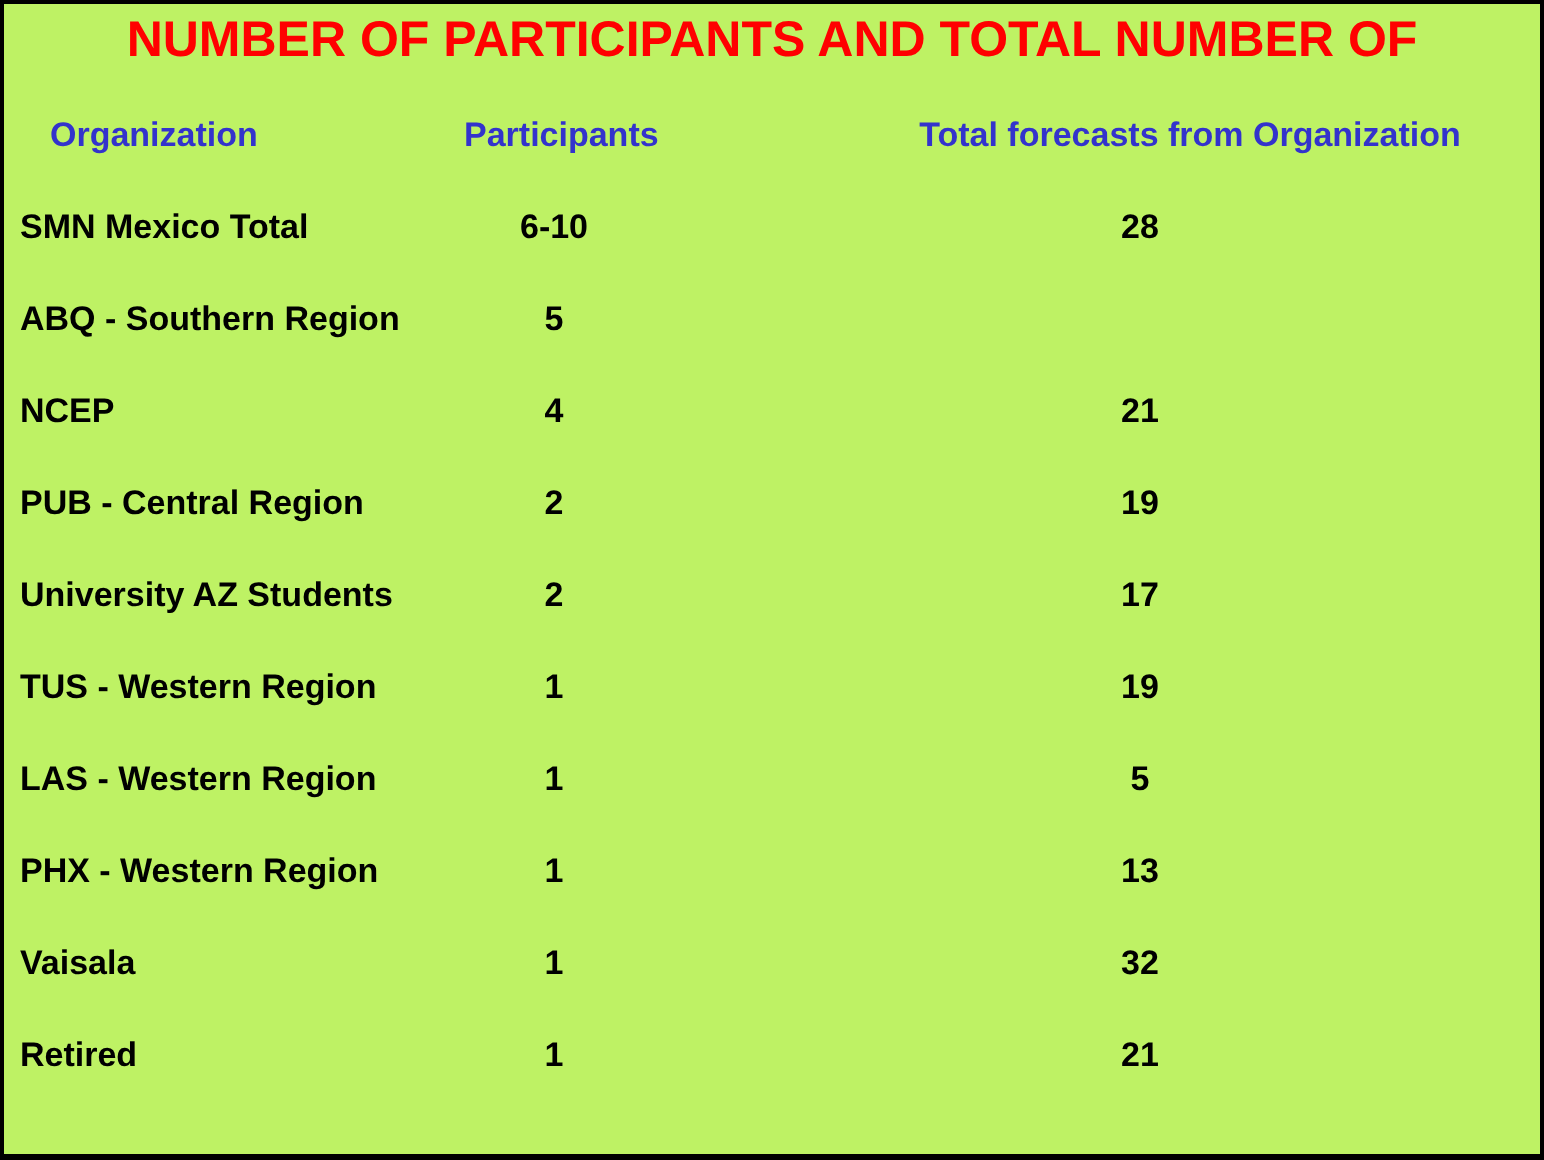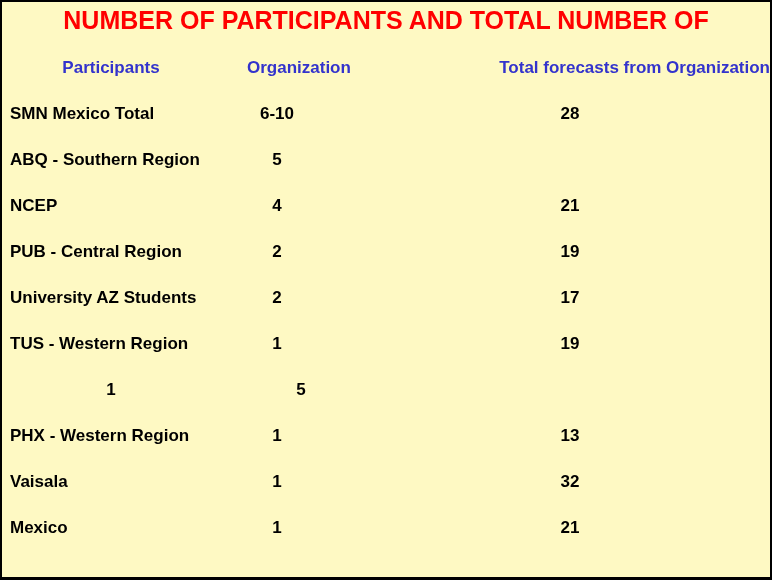--- a/index.html
+++ b/index.html
@@ -6,21 +6,21 @@
     margin: 0;
     padding: 0;
     background: #ffffff;
     font-family: "Liberation Sans", sans-serif;
   }
   .slide {
     position: relative;
     width: 772px;
     height: 580px;
     box-sizing: border-box;
-    background: #fef9c3;
+    background: #bef264;
     border-style: solid;
     border-color: #000000;
     border-width: 2px 2px 3px 2px;
     overflow: hidden;
   }
   .title {
     margin-top: 4px;
     text-align: center;
     color: #ff0000;
     font-size: 25px;
@@ -39,34 +39,34 @@
     color: #000000;
   }
   .header-row {
     margin-top: 11px;
     color: #3333cc;
   }
   .cell.org { text-align: left; }
   .header-row .cell.org { padding-left: 15px; }
   .cell.part { text-align: center; padding-right: 20px; }
   .cell.total { text-align: center; padding-left: 28px; }
-  .header-row .cell.total { padding-left: 78px; text-align: right; }
+  .header-row .cell.total { padding-left: 78px; }
 </style>
 </head>
 <body>
 
 <div class="slide">
 
   <div class="title">
     <div>NUMBER OF PARTICIPANTS AND TOTAL NUMBER OF</div>
   </div>
 
   <div class="row header-row">
+    <div class="cell org">Organization</div>
     <div class="cell part">Participants</div>
-    <div class="cell org">Organization</div>
     <div class="cell total">Total forecasts from Organization</div>
   </div>
 
   <div class="row">
     <div class="cell org">SMN Mexico Total</div>
     <div class="cell part">6-10</div>
     <div class="cell total">28</div>
   </div>
 
   <div class="row">
@@ -92,35 +92,36 @@
     <div class="cell total">17</div>
   </div>
 
   <div class="row">
     <div class="cell org">TUS - Western Region</div>
     <div class="cell part">1</div>
     <div class="cell total">19</div>
   </div>
 
   <div class="row">
+    <div class="cell org">LAS - Western Region</div>
     <div class="cell part">1</div>
     <div class="cell total">5</div>
   </div>
 
   <div class="row">
     <div class="cell org">PHX - Western Region</div>
     <div class="cell part">1</div>
     <div class="cell total">13</div>
   </div>
 
   <div class="row">
     <div class="cell org">Vaisala</div>
     <div class="cell part">1</div>
     <div class="cell total">32</div>
   </div>
 
   <div class="row">
-    <div class="cell org">Mexico</div>
+    <div class="cell org">Retired</div>
     <div class="cell part">1</div>
     <div class="cell total">21</div>
   </div>
 
 </div>
 
 </body></html>

